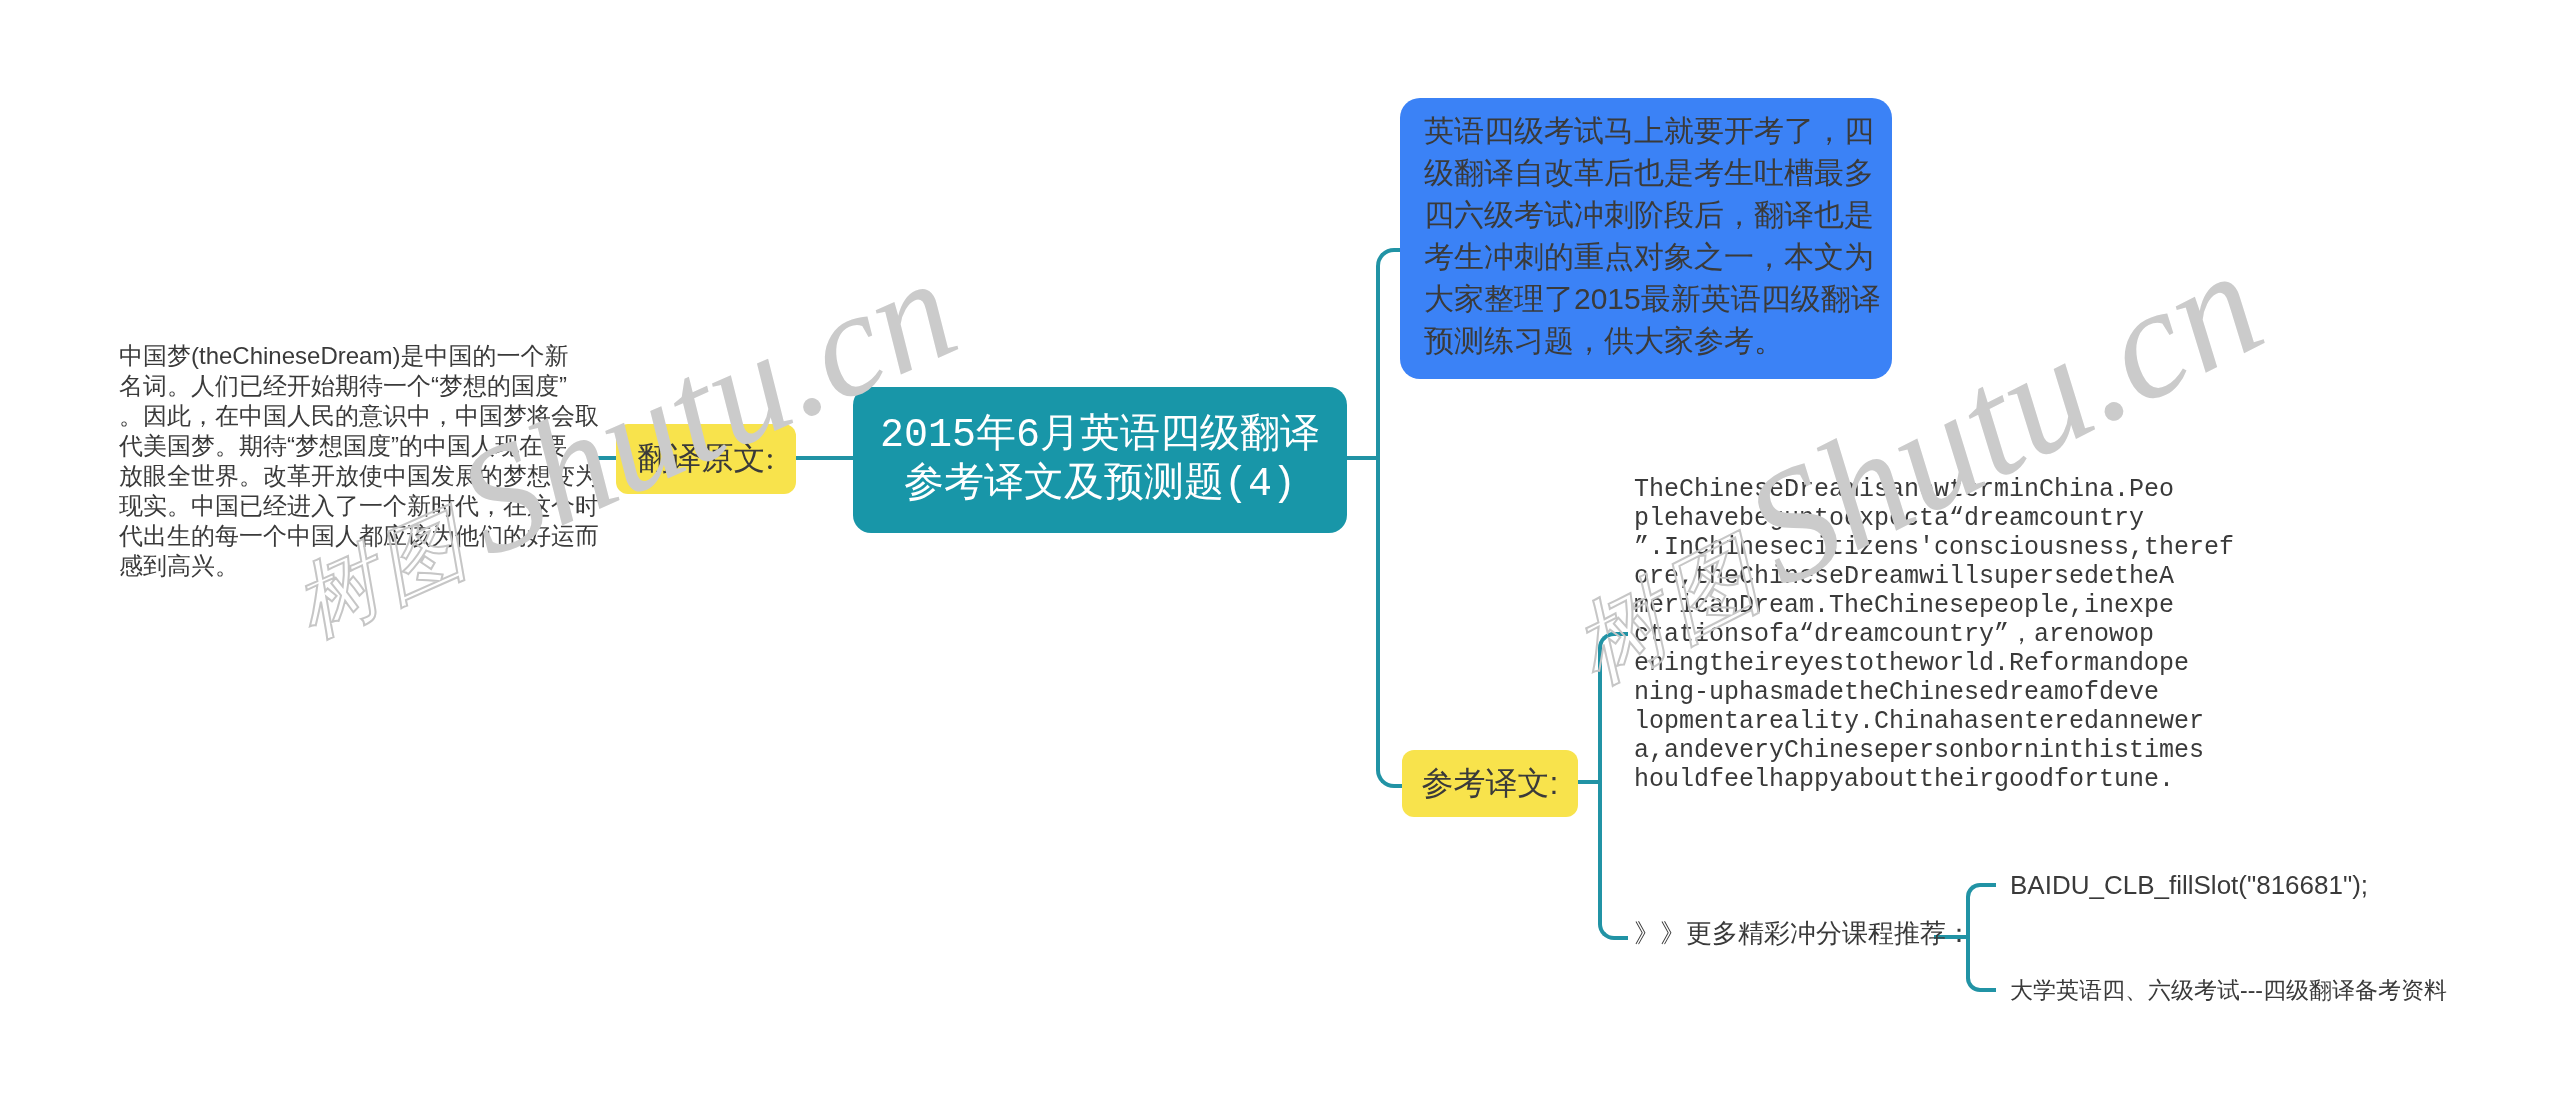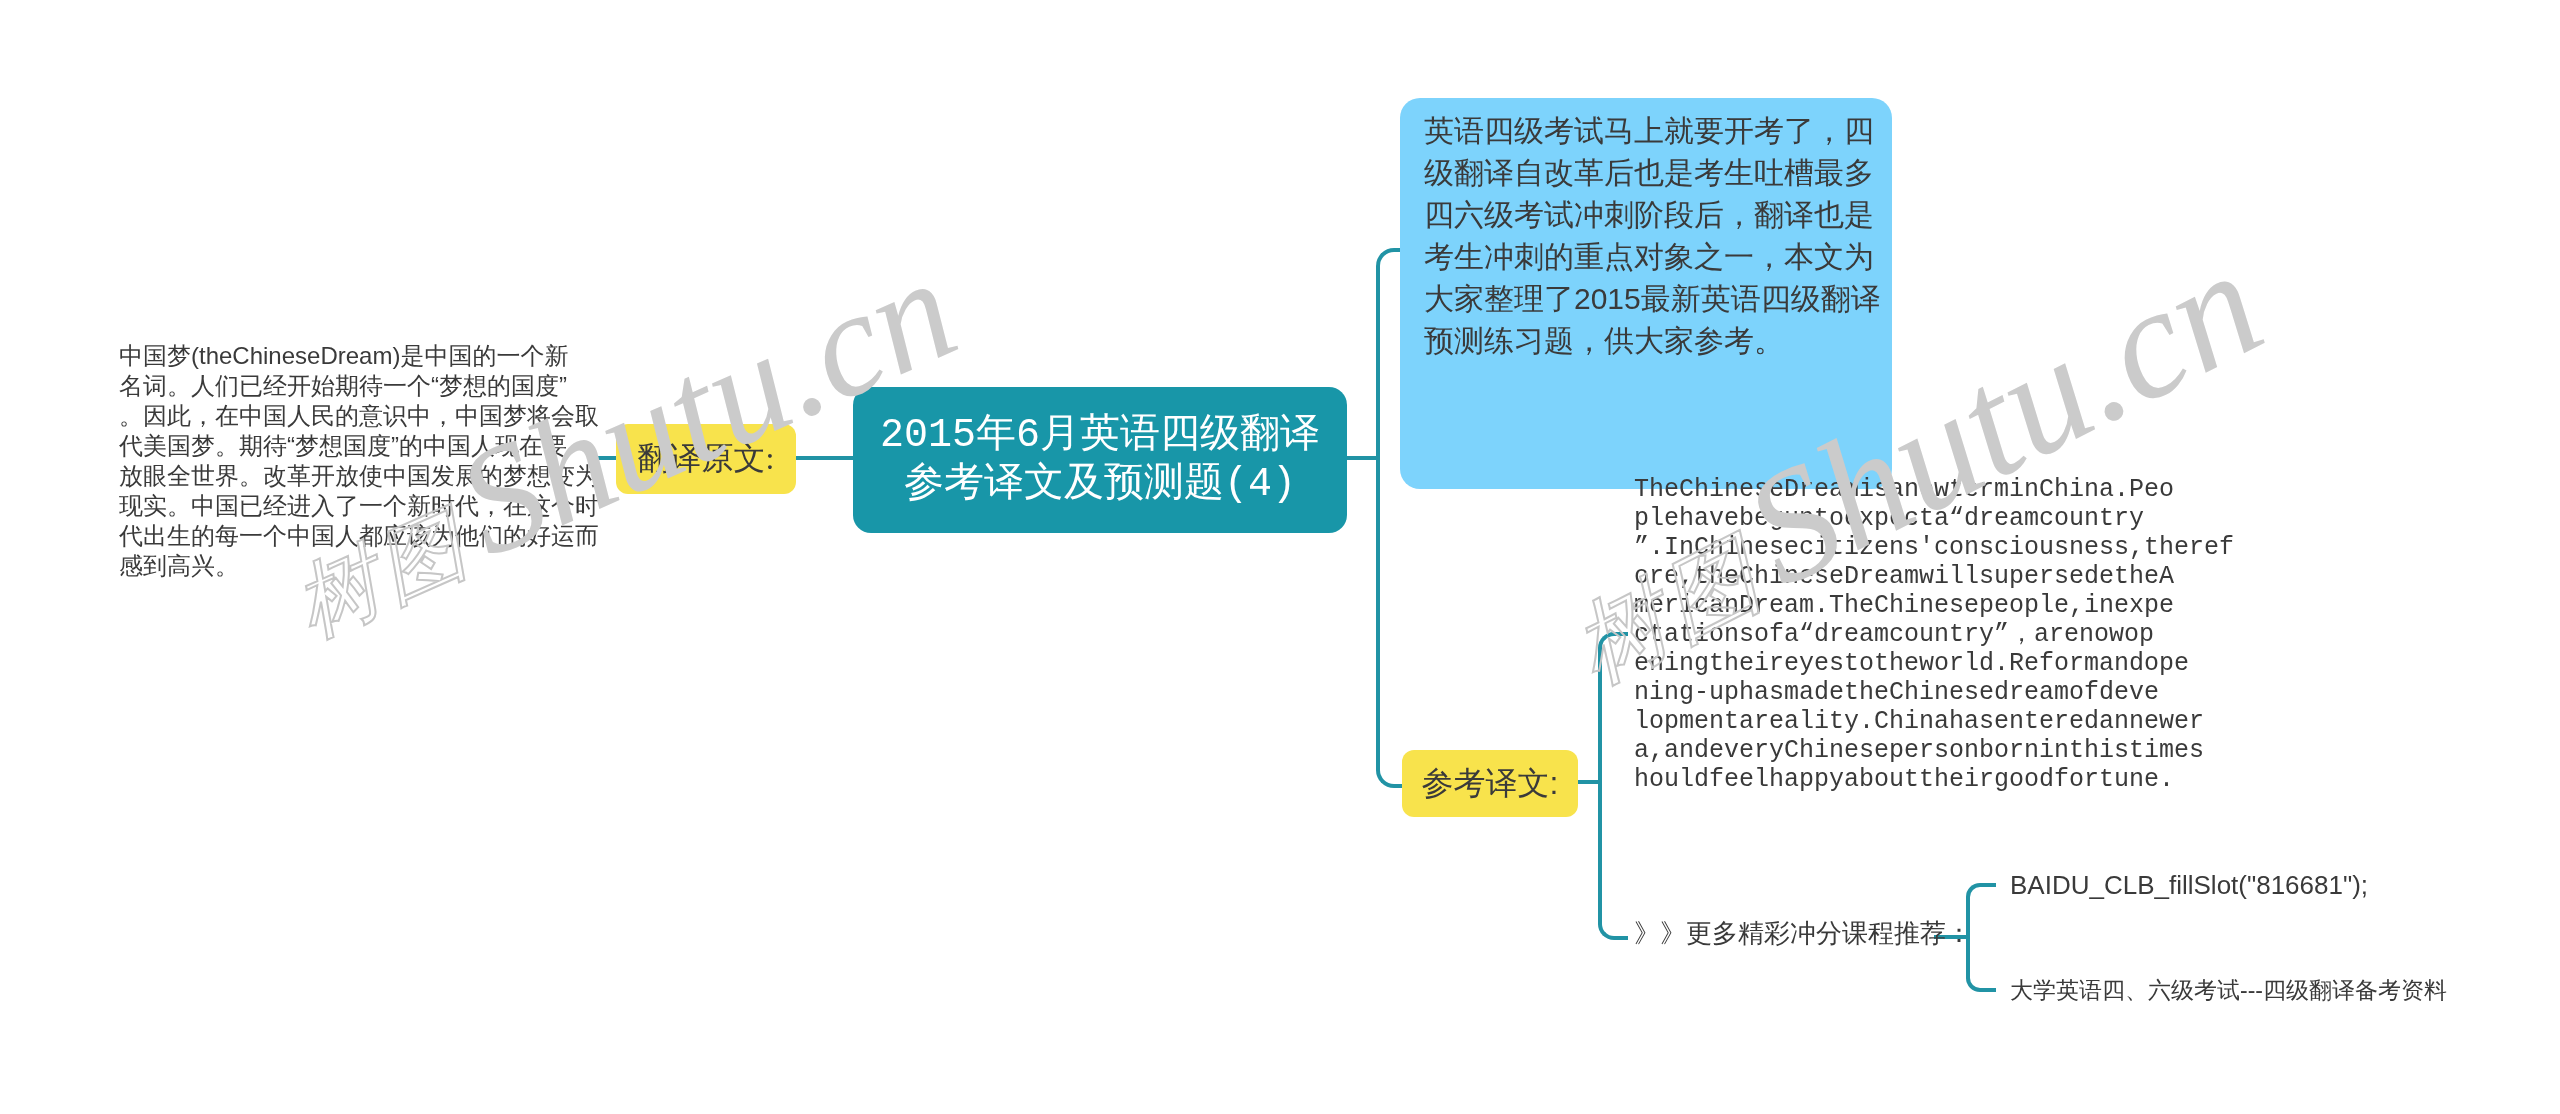--- a/index.html
+++ b/index.html
@@ -100,23 +100,23 @@
     font-size: 32px;
     color: #3a3a3a;
     z-index: 2;
     white-space: nowrap;
   }
   #node-original  { left: 616px;  top: 424px; width: 180px; height: 70px; font-family: Liberation Serif, serif; }
   #node-reference { left: 1402px; top: 750px; width: 176px; height: 67px; }
 
   .ybox {
     position: absolute;
-    left: 1400px; top: 98px; width: 492px; height: 391px;
+    left: 1400px; top: 98px; width: 492px; height: 281px;
     box-sizing: border-box;
-    background: #7dd3fc;
+    background: #3b82f6;
     border-radius: 20px;
     padding: 12px 24px;
     font-size: 30px;
     line-height: 42px;
     color: #3a3a3a;
     z-index: 2;
     white-space: nowrap;
   }
 
   .para { position: absolute; z-index: 2; white-space: nowrap; color: #3a3a3a; }

